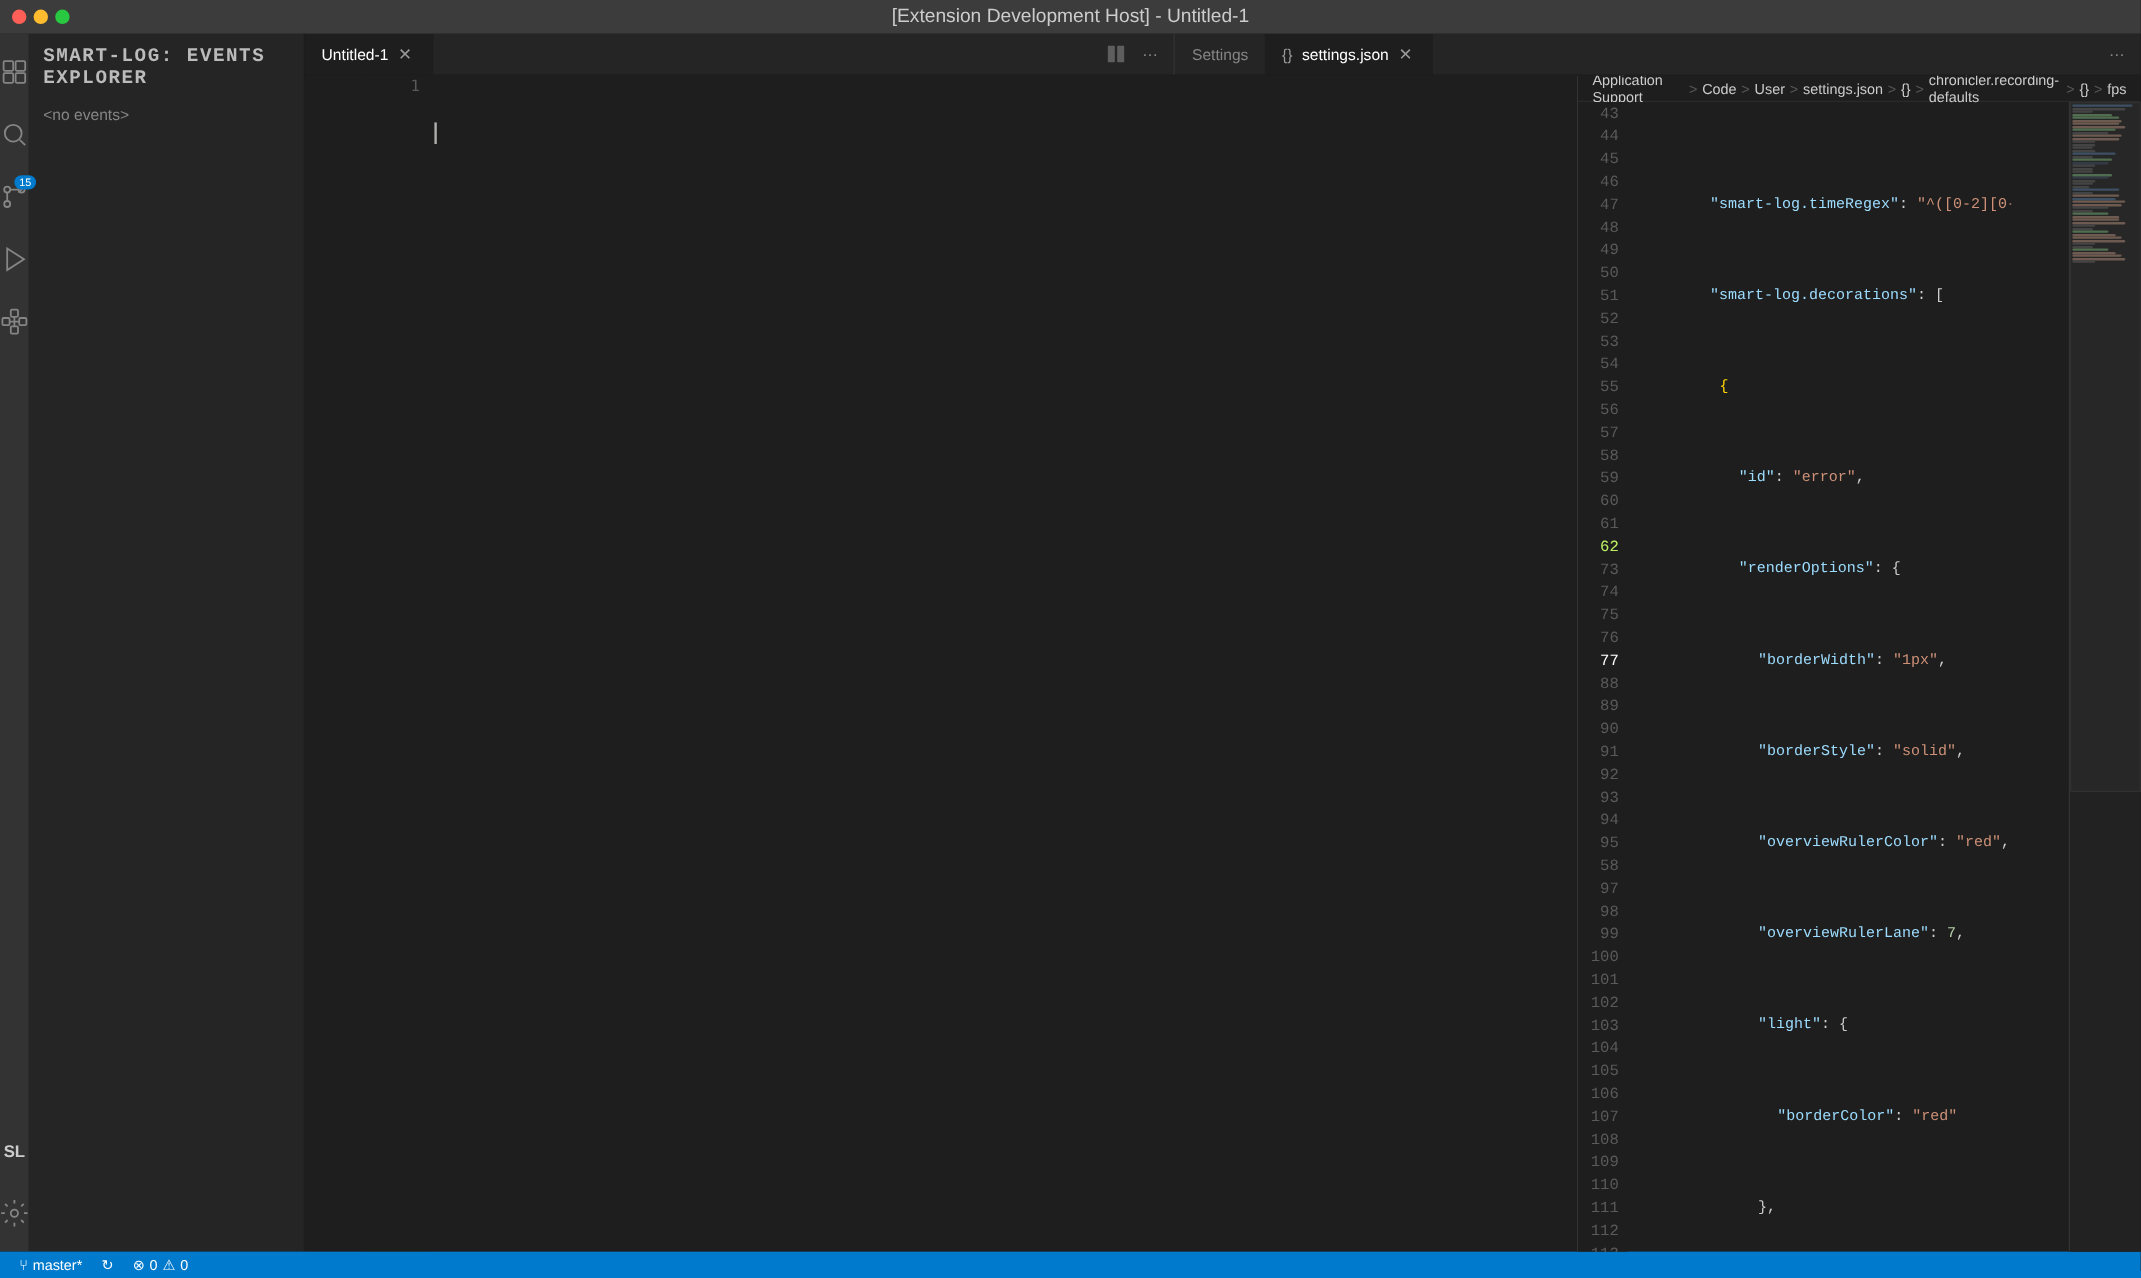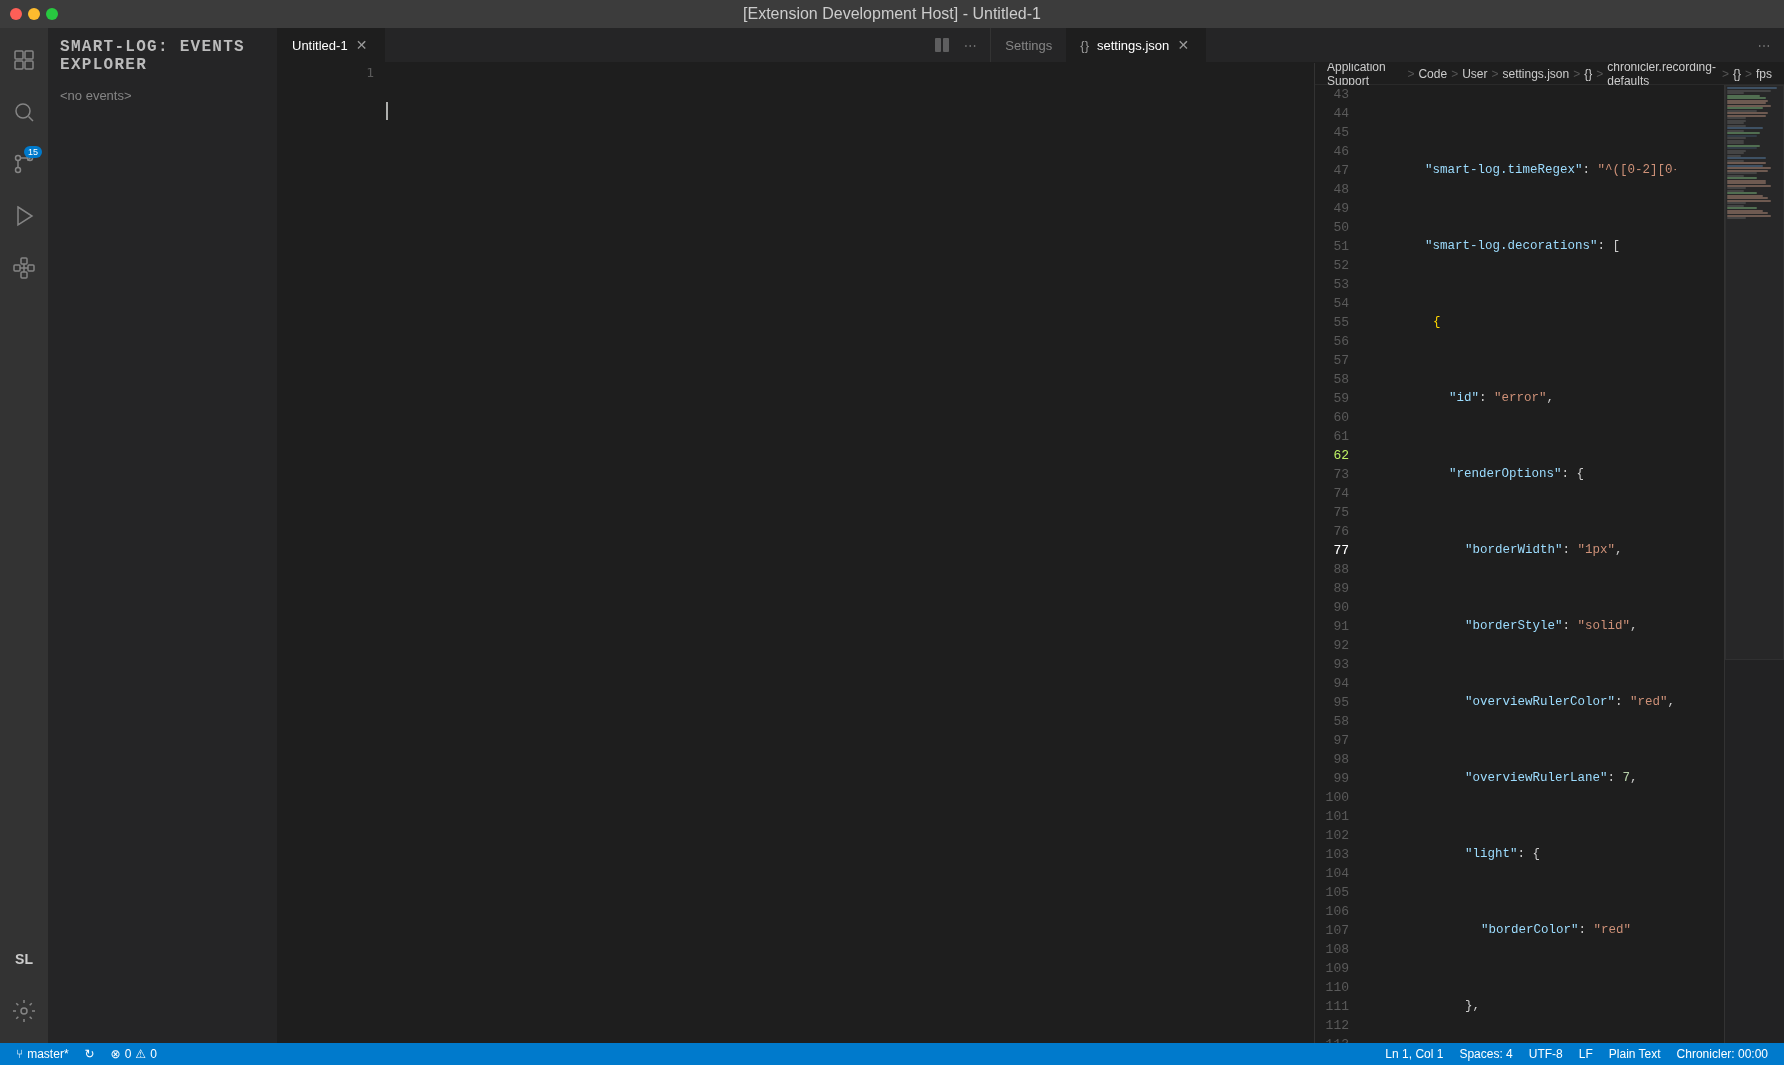--- a/index.html
+++ b/index.html
@@ -60,21 +60,21 @@
 
     
     .body-area {
       display: flex;
       flex: 1;
       overflow: hidden;
     }
 
     
     .activity-bar {
-      width: 48px;
+      width: 24px;
       background: #333333;
       display: flex;
       flex-direction: column;
       align-items: center;
       padding-top: 8px;
       gap: 4px;
     }
     .activity-icon {
       width: 48px;
       height: 48px;
@@ -777,34 +777,14 @@
       <div class="status-item">
         <span>↻</span>
       </div>
       <div class="status-item">
         <span>⊗</span>
         <span>0</span>
         <span>⚠</span>
         <span>0</span>
       </div>
     </div>
-    <div class="status-right">
-      <div class="status-item">
-        <span>Ln 1, Col 1</span>
-      </div>
-      <div class="status-item">
-        <span>Spaces: 4</span>
-      </div>
-      <div class="status-item">
-        <span>UTF-8</span>
-      </div>
-      <div class="status-item">
-        <span>LF</span>
-      </div>
-      <div class="status-item">
-        <span>Plain Text</span>
-      </div>
-      <div class="status-item">
-        <span>Chronicler: 00:00</span>
-      </div>
-    </div>
   </div>
 </div>
 
 </body></html>

